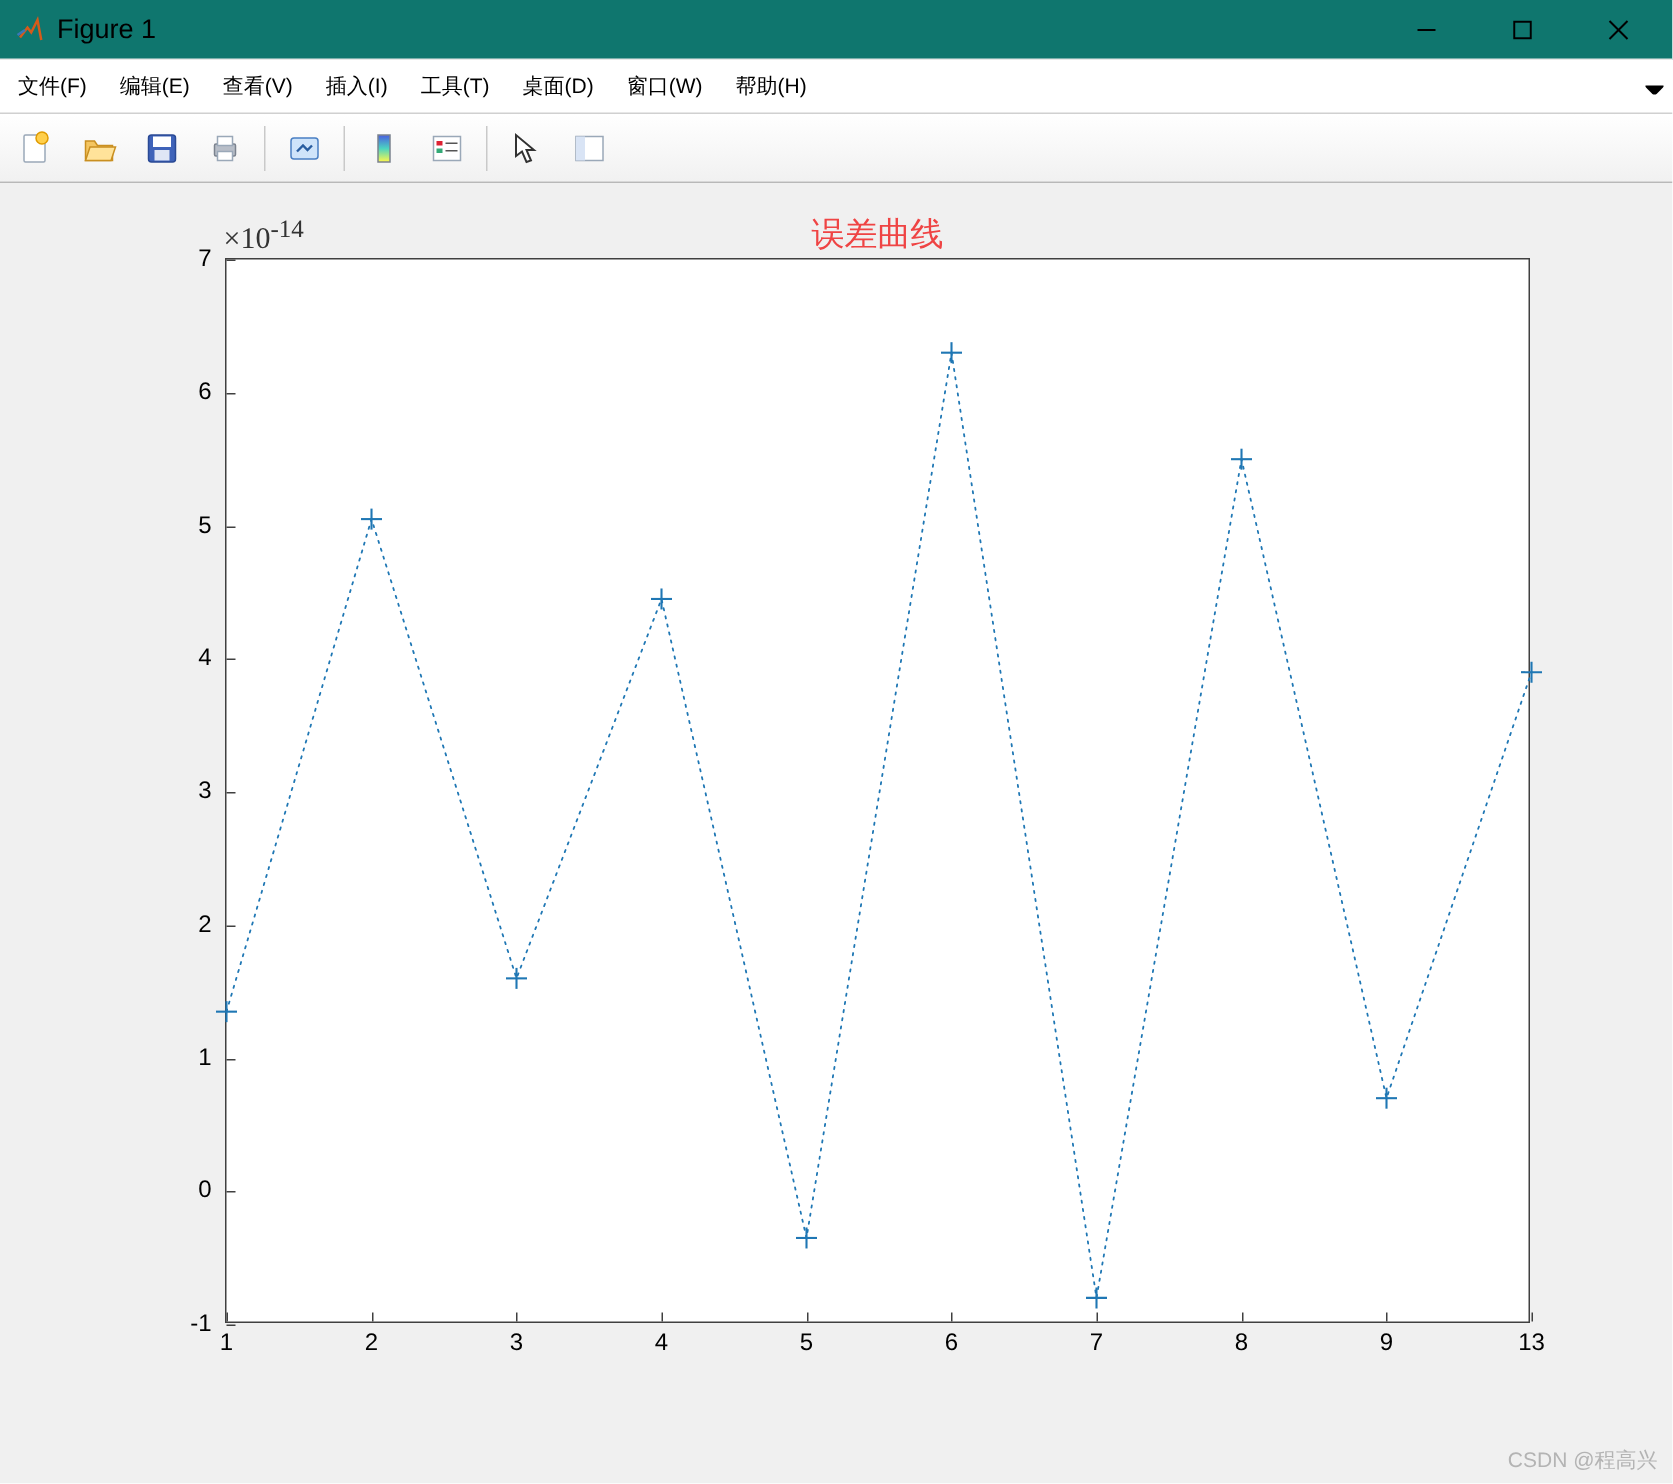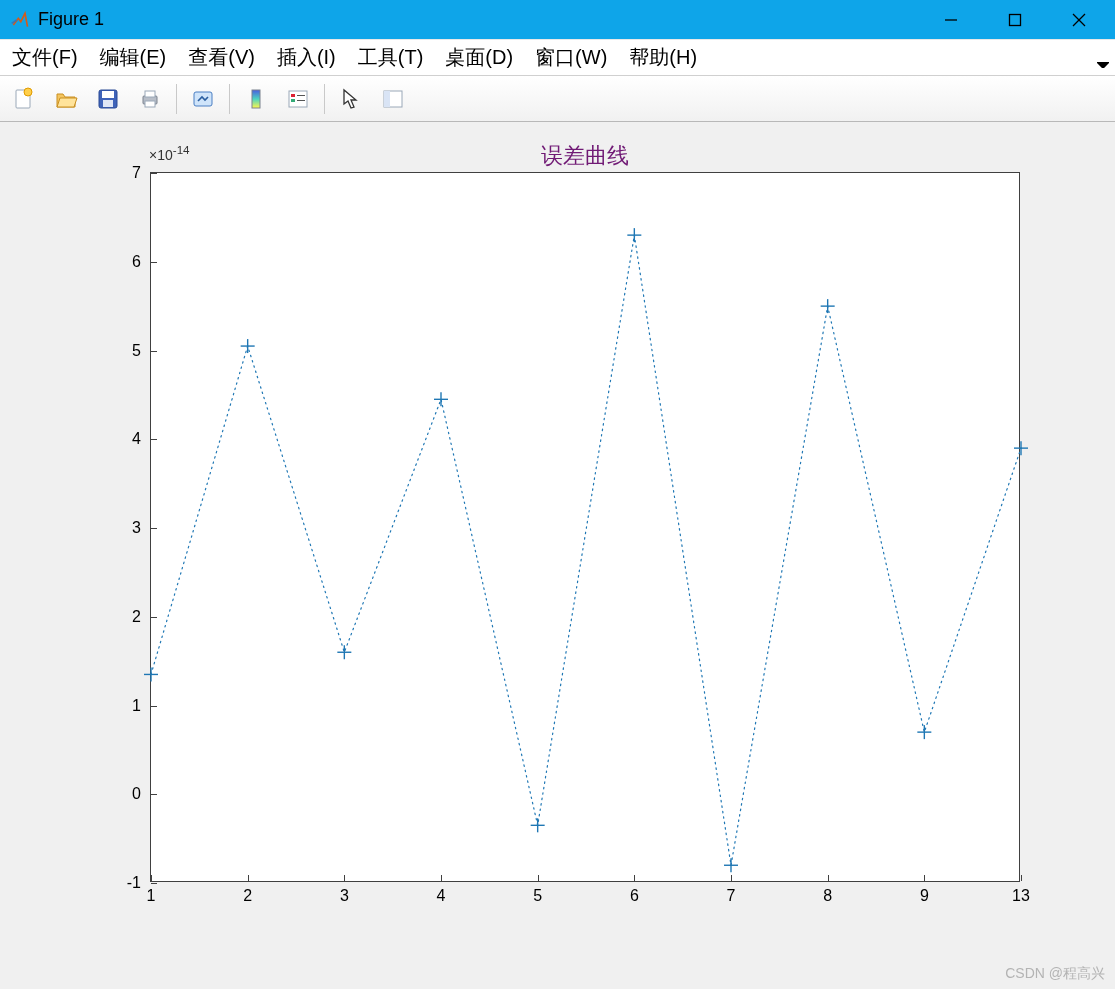--- a/index.html
+++ b/index.html
@@ -9,21 +9,21 @@
       width: 1115px;
       height: 989px;
       overflow: hidden;
       position: relative;
     }
     
     .titlebar {
       height: 40px;
       display: flex;
       align-items: center;
-      background: #0ea5e9;
+      background: #0f766e;
       border-bottom: 1px solid #e8e8e8;
       padding: 0 4px;
     }
     .app-icon {
       width: 20px;
       height: 20px;
       margin: 0 8px 0 6px;
       display: inline-flex;
       align-items: center;
       justify-content: center;
@@ -47,21 +47,21 @@
     }
     .win-btn svg { width: 14px; height: 14px; }
     
     .menubar {
       height: 36px;
       display: flex;
       align-items: center;
       padding: 0 8px;
       border-bottom: 1px solid #d0d0d0;
       background: #ffffff;
-      font-size: 20px;
+      font-size: 14px;
       color: #000;
       position: relative;
     }
     .menubar .menu-item {
       margin-right: 14px;
       padding: 4px 4px;
       cursor: pointer;
     }
     .menubar .arrow-right {
       position: absolute;
@@ -111,28 +111,29 @@
       background: #ffffff;
       border: 1px solid #404040;
     }
     .chart-title {
       position: absolute;
       top: -32px;
       left: 0;
       width: 100%;
       text-align: center;
       font-size: 22px;
-      color: #701a75;
+      color: #ef4444;
     }
     .y-exp {
       position: absolute;
       top: -30px;
       left: -2px;
-      font-size: 14px;
+      font-size: 20px;
       color: #333;
+      font-family: Liberation Serif, serif;
     }
     .y-labels, .x-labels { position: absolute; font-size: 18px; color: #333; }
     .y-label { position: absolute; right: 100%; transform: translateY(-50%); padding-right: 10px; }
     .x-label { position: absolute; top: 100%; transform: translateX(-50%); padding-top: 6px; }
     .tick { position: absolute; background: #404040; }
     .ytick { width: 6px; height: 1px; left: 0; }
     .xtick { height: 6px; width: 1px; bottom: 0; }
     .watermark {
       position: absolute;
       right: 10px;

